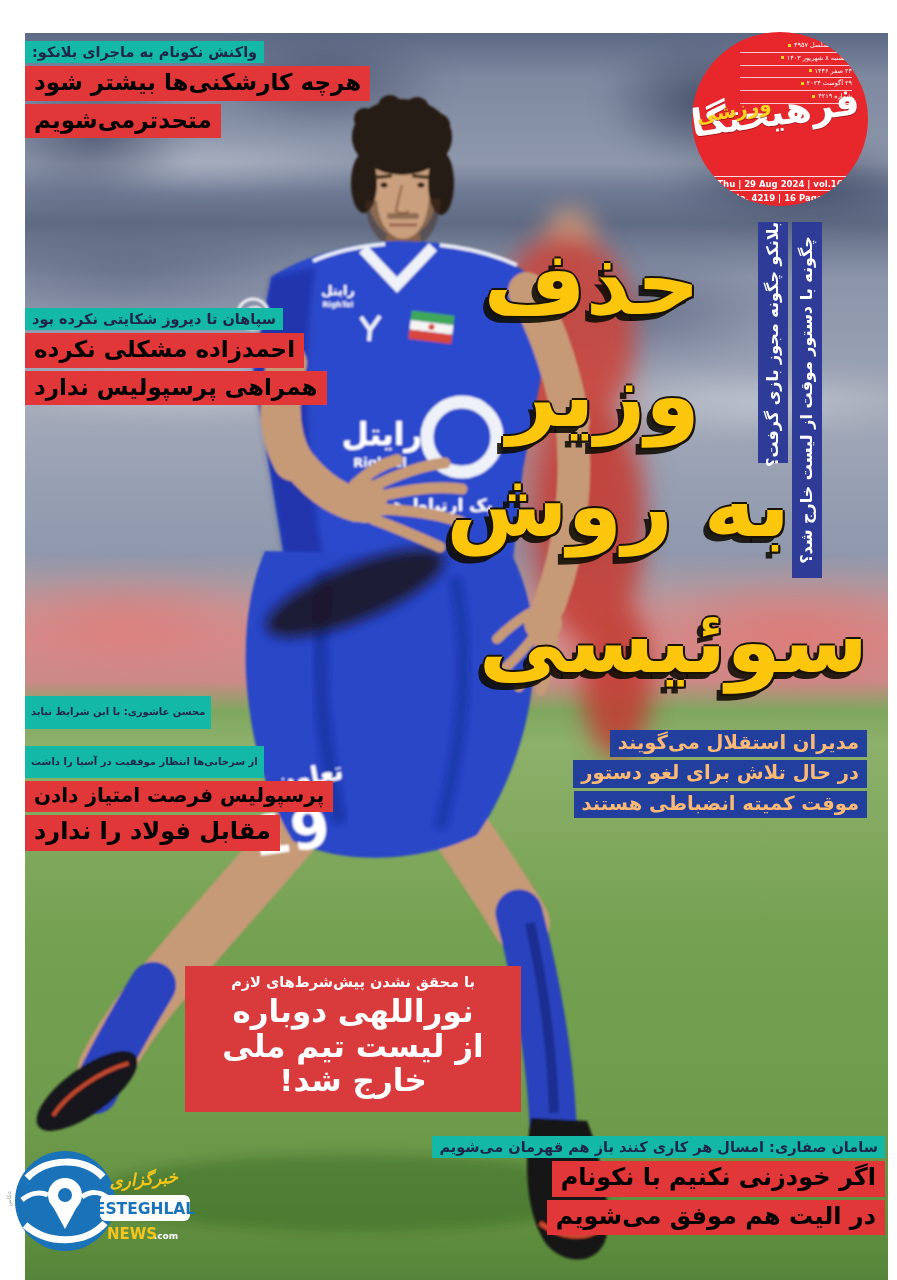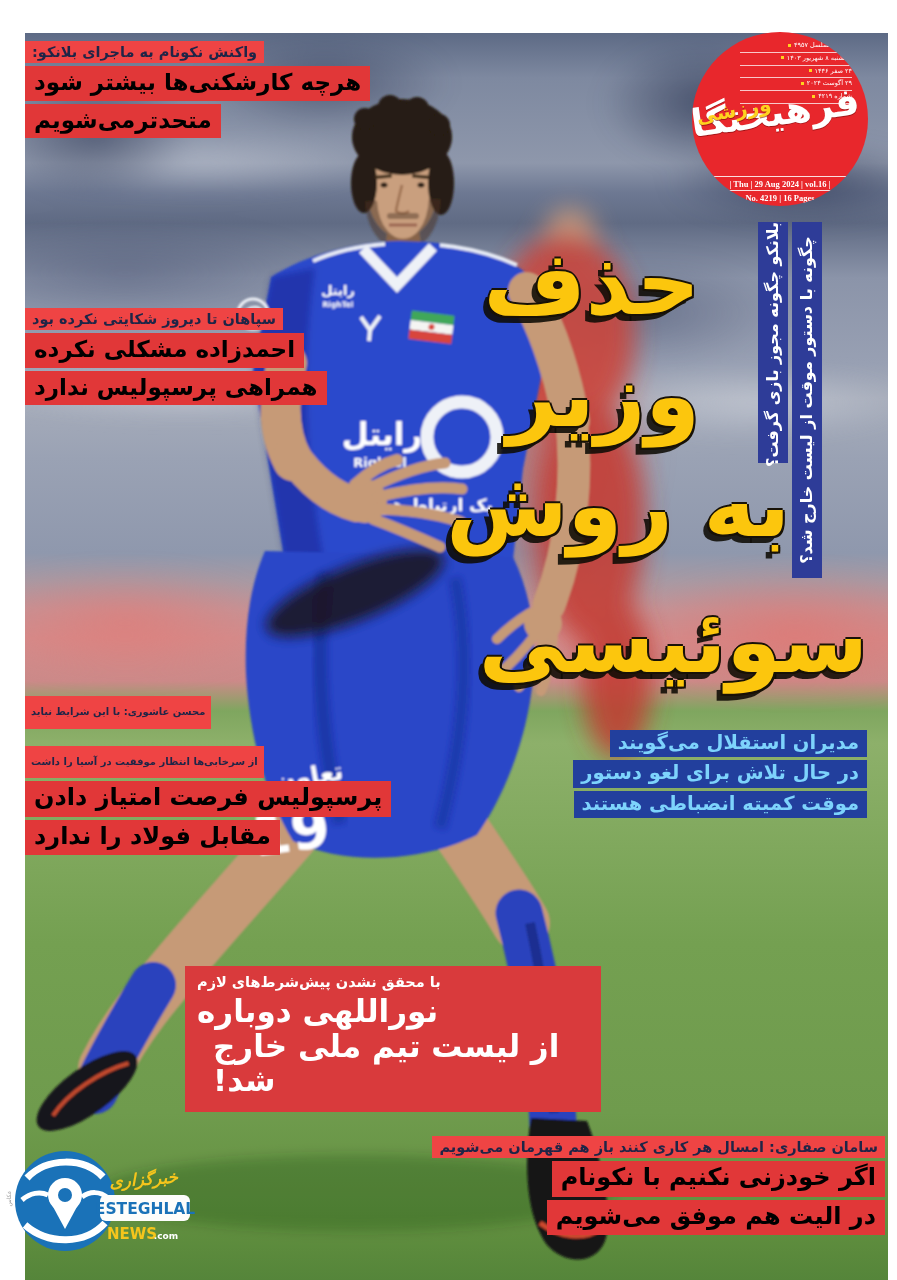--- a/index.html
+++ b/index.html
@@ -29,21 +29,21 @@
       radial-gradient(240px 50px at 750px 390px, rgba(235,238,244,.35), transparent 70%),
       radial-gradient(200px 80px at 640px 300px, rgba(40,50,85,.35), transparent 70%),
       radial-gradient(300px 70px at 120px 260px, rgba(45,55,90,.35), transparent 70%),
       radial-gradient(170px 250px at 540px 430px, rgba(210,70,55,.50), transparent 70%),
       radial-gradient(240px 90px at 790px 620px, rgba(225,115,110,.70), transparent 70%),
       radial-gradient(230px 80px at 120px 610px, rgba(228,120,115,.65), transparent 70%);}
   svg.player{position:absolute;left:0;top:0;}
 
   
   .story{position:absolute;z-index:6;}
-  .kicker{display:inline-block;background:#ef4444;color:#1f2547;font-weight:bold;
+  .kicker{display:inline-block;background:#14b8a6;color:#1f2547;font-weight:bold;
           font-size:14.5px;padding:2px 7px;direction:rtl;line-height:1.25;}
   .kicker.small{font-size:10px;padding:10px 6px;}
   .redline{display:inline-block;background:#e13738;color:#000000;font-weight:bold;
            font-size:23px;padding:3px 9px 5px;direction:rtl;line-height:1.15;}
   .row{display:block;margin-top:3px;}
   .left-anchor .row{text-align:left;}
   .right-anchor{text-align:right;}
 
   
   .yellow-line{position:absolute;z-index:6;color:#fcc60d;font-weight:bold;font-size:88px;
@@ -54,46 +54,46 @@
   
   .vstrip{position:absolute;z-index:6;}
   .vstrip .inner{position:absolute;top:0;left:0;height:30px;background:#2e3c98;color:#fff;
     font-weight:bold;font-size:16px;line-height:30px;text-align:center;direction:rtl;
     transform-origin:0 0;white-space:nowrap;}
   .vstrip1 .inner{width:241px;transform:rotate(-90deg) translateX(-241px);}
   .vstrip2 .inner{width:356px;transform:rotate(-90deg) translateX(-356px);}
 
   
   .blue-sub{position:absolute;top:727px;right:30px;z-index:6;text-align:right;direction:rtl;}
-  .blue-sub span{display:inline-block;background:#223f9d;color:#7dd3fc;font-weight:bold;
+  .blue-sub span{display:inline-block;background:#223f9d;color:#fdba74;font-weight:bold;
     font-size:19.5px;padding:1px 8px 3px;margin-top:3px;line-height:1.2;}
 
   
-  .bottom-block{position:absolute;left:185px;top:966px;width:416px;height:146px;
-    background:#d93a3c;z-index:6;color:#fff;direction:rtl;text-align:left;
+  .bottom-block{position:absolute;left:185px;top:966px;width:336px;height:146px;
+    background:#d93a3c;z-index:6;color:#fff;direction:rtl;text-align:center;
     padding:0;box-sizing:border-box;}
   .bottom-block .bk{display:block;font-size:14.5px;font-weight:bold;padding:8px 12px 2px;}
   .bottom-block .b1{display:block;font-size:31px;font-weight:bold;padding:2px 12px 0;line-height:1.12;}
   .bottom-block .b2{display:block;font-size:31px;font-weight:bold;padding:0 28px;line-height:1.12;}
 
   
   .masthead{position:absolute;left:692px;top:32px;width:176px;height:174px;z-index:7;
     background:#e8272c;border-radius:50%;overflow:hidden;}
   .mh-dates{position:absolute;top:9px;right:16px;width:112px;direction:rtl;text-align:right;}
   .mh-date{display:block;border-bottom:1px solid rgba(255,255,255,.75);color:#fff;
     font-size:6.5px;line-height:1.5;padding-bottom:1px;margin-bottom:1px;white-space:nowrap;}
   .mh-date .dot{display:inline-block;width:3px;height:3px;background:#ffd21e;margin-inline-start:3px;vertical-align:middle;}
   .mh-brand{position:absolute;right:8px;top:58px;width:164px;color:#fff;font-weight:bold;
     font-size:38px;direction:rtl;text-align:center;transform:rotate(-8deg);white-space:nowrap;
     text-shadow:0 1px 0 rgba(120,10,12,.6);}
   .mh-badge{position:absolute;left:4px;top:66px;color:#ffd21e;font-weight:bold;font-size:20px;
     direction:rtl;transform:rotate(-10deg);text-shadow:0 1px 0 rgba(120,10,12,.6);}
   .mh-eng{position:absolute;left:50%;transform:translateX(-50%);width:138px;color:#fff;
     font-weight:bold;font-size:8.5px;text-align:center;border-top:1px solid rgba(255,255,255,.85);
-    padding-top:1.5px;white-space:nowrap;font-family:Liberation Serif, serif;}
+    padding-top:1.5px;white-space:nowrap;}
   .mh-eng1{top:144px;}
   .mh-eng2{top:158px;}
 
   
   .watermark{position:absolute;left:10px;top:1145px;z-index:8;}
 
   
   .credit{position:absolute;left:-12px;top:1195px;z-index:8;color:#9a9a9a;font-size:6px;
     transform:rotate(-90deg);transform-origin:center;direction:rtl;width:40px;text-align:center;}
 </style>
@@ -247,21 +247,21 @@
 
   <div class="story left-anchor" style="left:25px;top:308px;">
     <span class="kicker">سپاهان تا دیروز شکایتی نکرده بود</span>
     <span class="row"><span class="redline">احمدزاده مشکلی نکرده</span></span>
     <span class="row"><span class="redline">همراهی پرسپولیس ندارد</span></span>
   </div>
 
   <div class="story left-anchor" style="left:25px;top:696px;">
     <span class="kicker small">محسن عاشوری: با این شرایط نباید</span>
     <span class="row" style="margin-top:17px;"><span class="kicker small">از سرخابی‌ها انتظار موفقیت در آسیا را داشت</span></span>
-    <span class="row"><span class="redline" style="font-size:24px;">پرسپولیس فرصت امتیاز دادن</span></span>
+    <span class="row"><span class="redline" style="font-size:20px;">پرسپولیس فرصت امتیاز دادن</span></span>
     <span class="row"><span class="redline" style="font-size:24px;">مقابل فولاد را ندارد</span></span>
   </div>
 
   <div class="yellow-line" style="right:197px;top:240px;">حذف</div>
   <div class="yellow-line" style="right:197px;top:352px;">وزیر</div>
   <div class="yellow-line" style="right:107px;top:462px;">به روش</div>
   <div class="yellow-line" style="right:29px;top:598px;">سوئیسی</div>
 
   <div class="vstrip vstrip1" style="left:758px;top:222px;width:30px;height:241px;">
     <div class="inner">بلانکو چگونه مجوز بازی گرفت؟</div>

